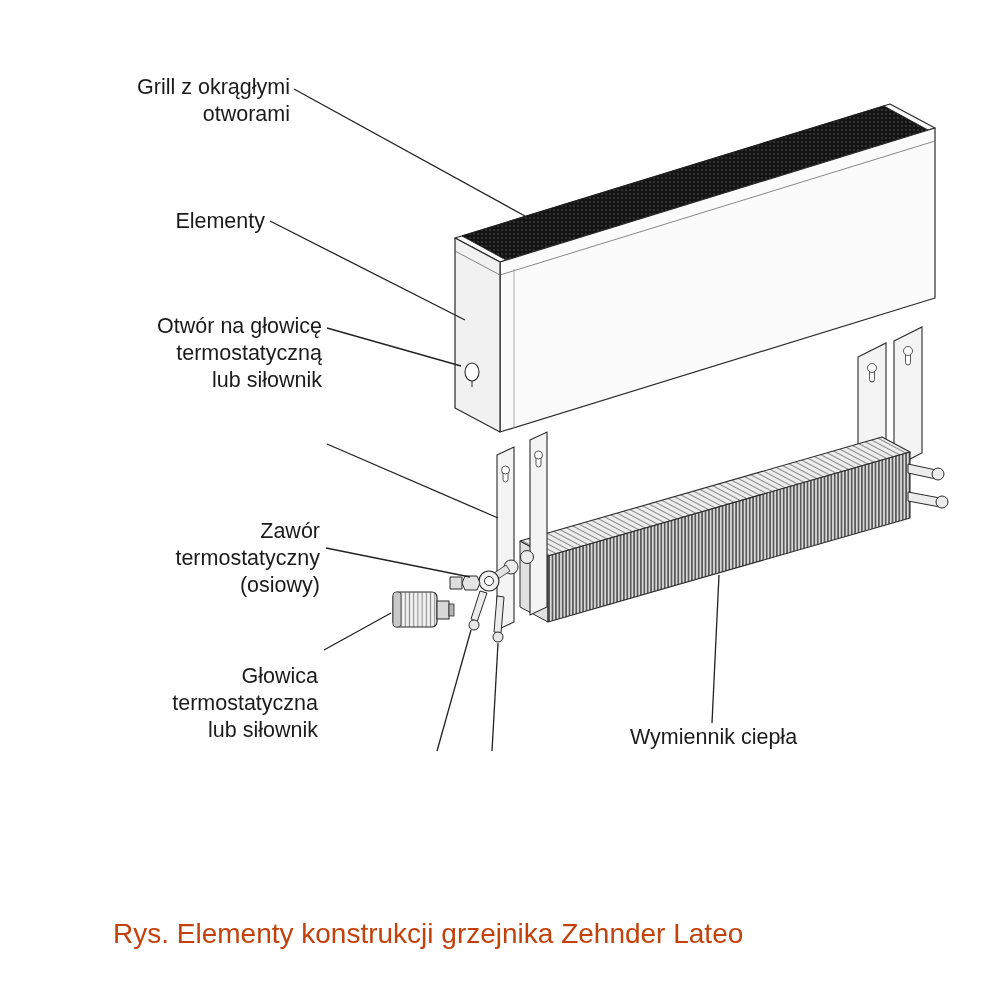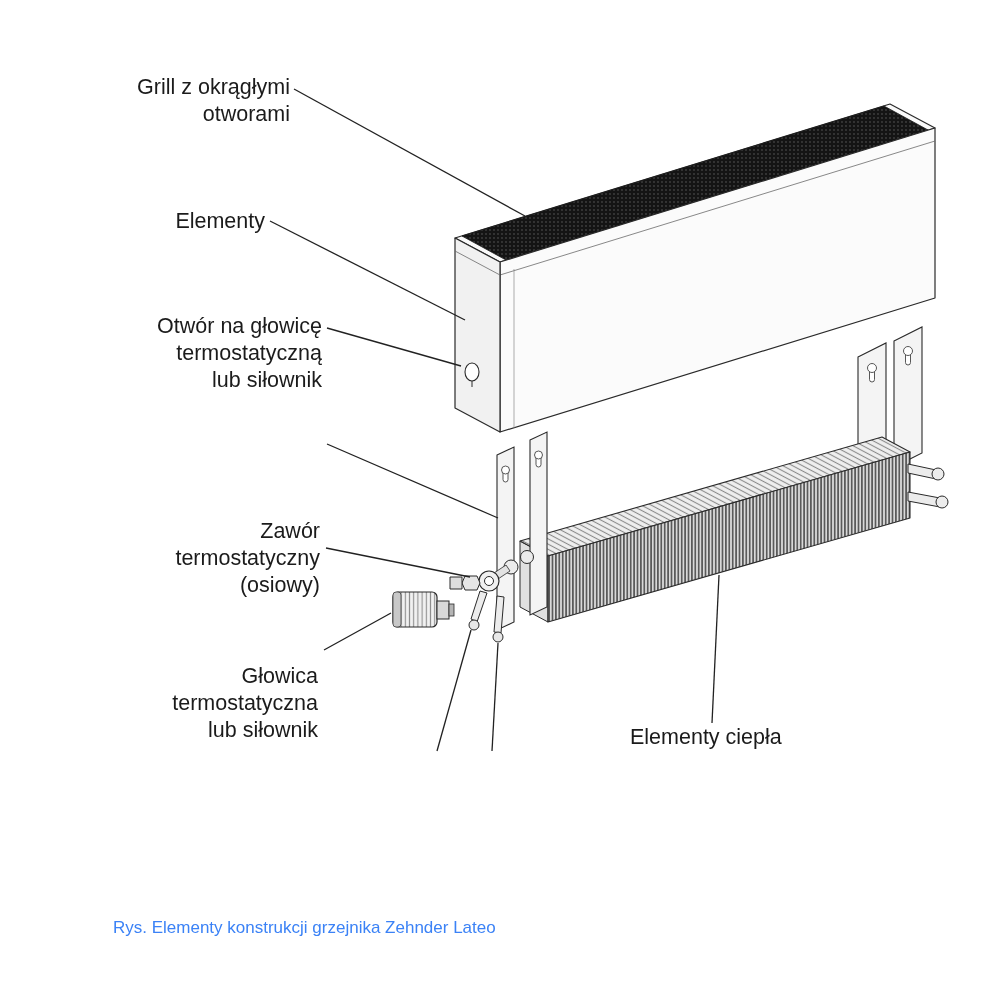--- a/index.html
+++ b/index.html
@@ -16,22 +16,22 @@
   .label {
     position: absolute;
     font-size: 21.5px;
     line-height: 27px;
     color: #1b1b1b;
     white-space: pre-line;
   }
   .label.right { text-align: right; }
   .caption {
     position: absolute;
-    font-size: 17px;
-    color: #3b82f6;
+    font-size: 28px;
+    color: #c2410c;
     white-space: pre-line;
     text-align: center;
   }
 </style>
 </head>
 <body>
 
 <div id="screen">
 
   <svg id="diagram-svg" width="1000" height="1000" viewBox="0 0 1000 1000" xmlns="http://www.w3.org/2000/svg">
@@ -149,17 +149,17 @@
 
   <div class="label right" style="top:518px; right:680px;">Zawór
 termostatyczny
 (osiowy)</div>
 
   <div class="label right" style="top:636px; right:682px;margin-top:27px;">Głowica
 termostatyczna
 lub siłownik</div>
 
 
-  <div class="label" style="top:724px; left:630px;">Elementy ciepła</div>
+  <div class="label" style="top:724px; left:630px;">Wymiennik ciepła</div>
 
   <div class="caption" style="top:918px; left:113px;">Rys. Elementy konstrukcji grzejnika Zehnder Lateo</div>
 
 </div>
 
 </body></html>

